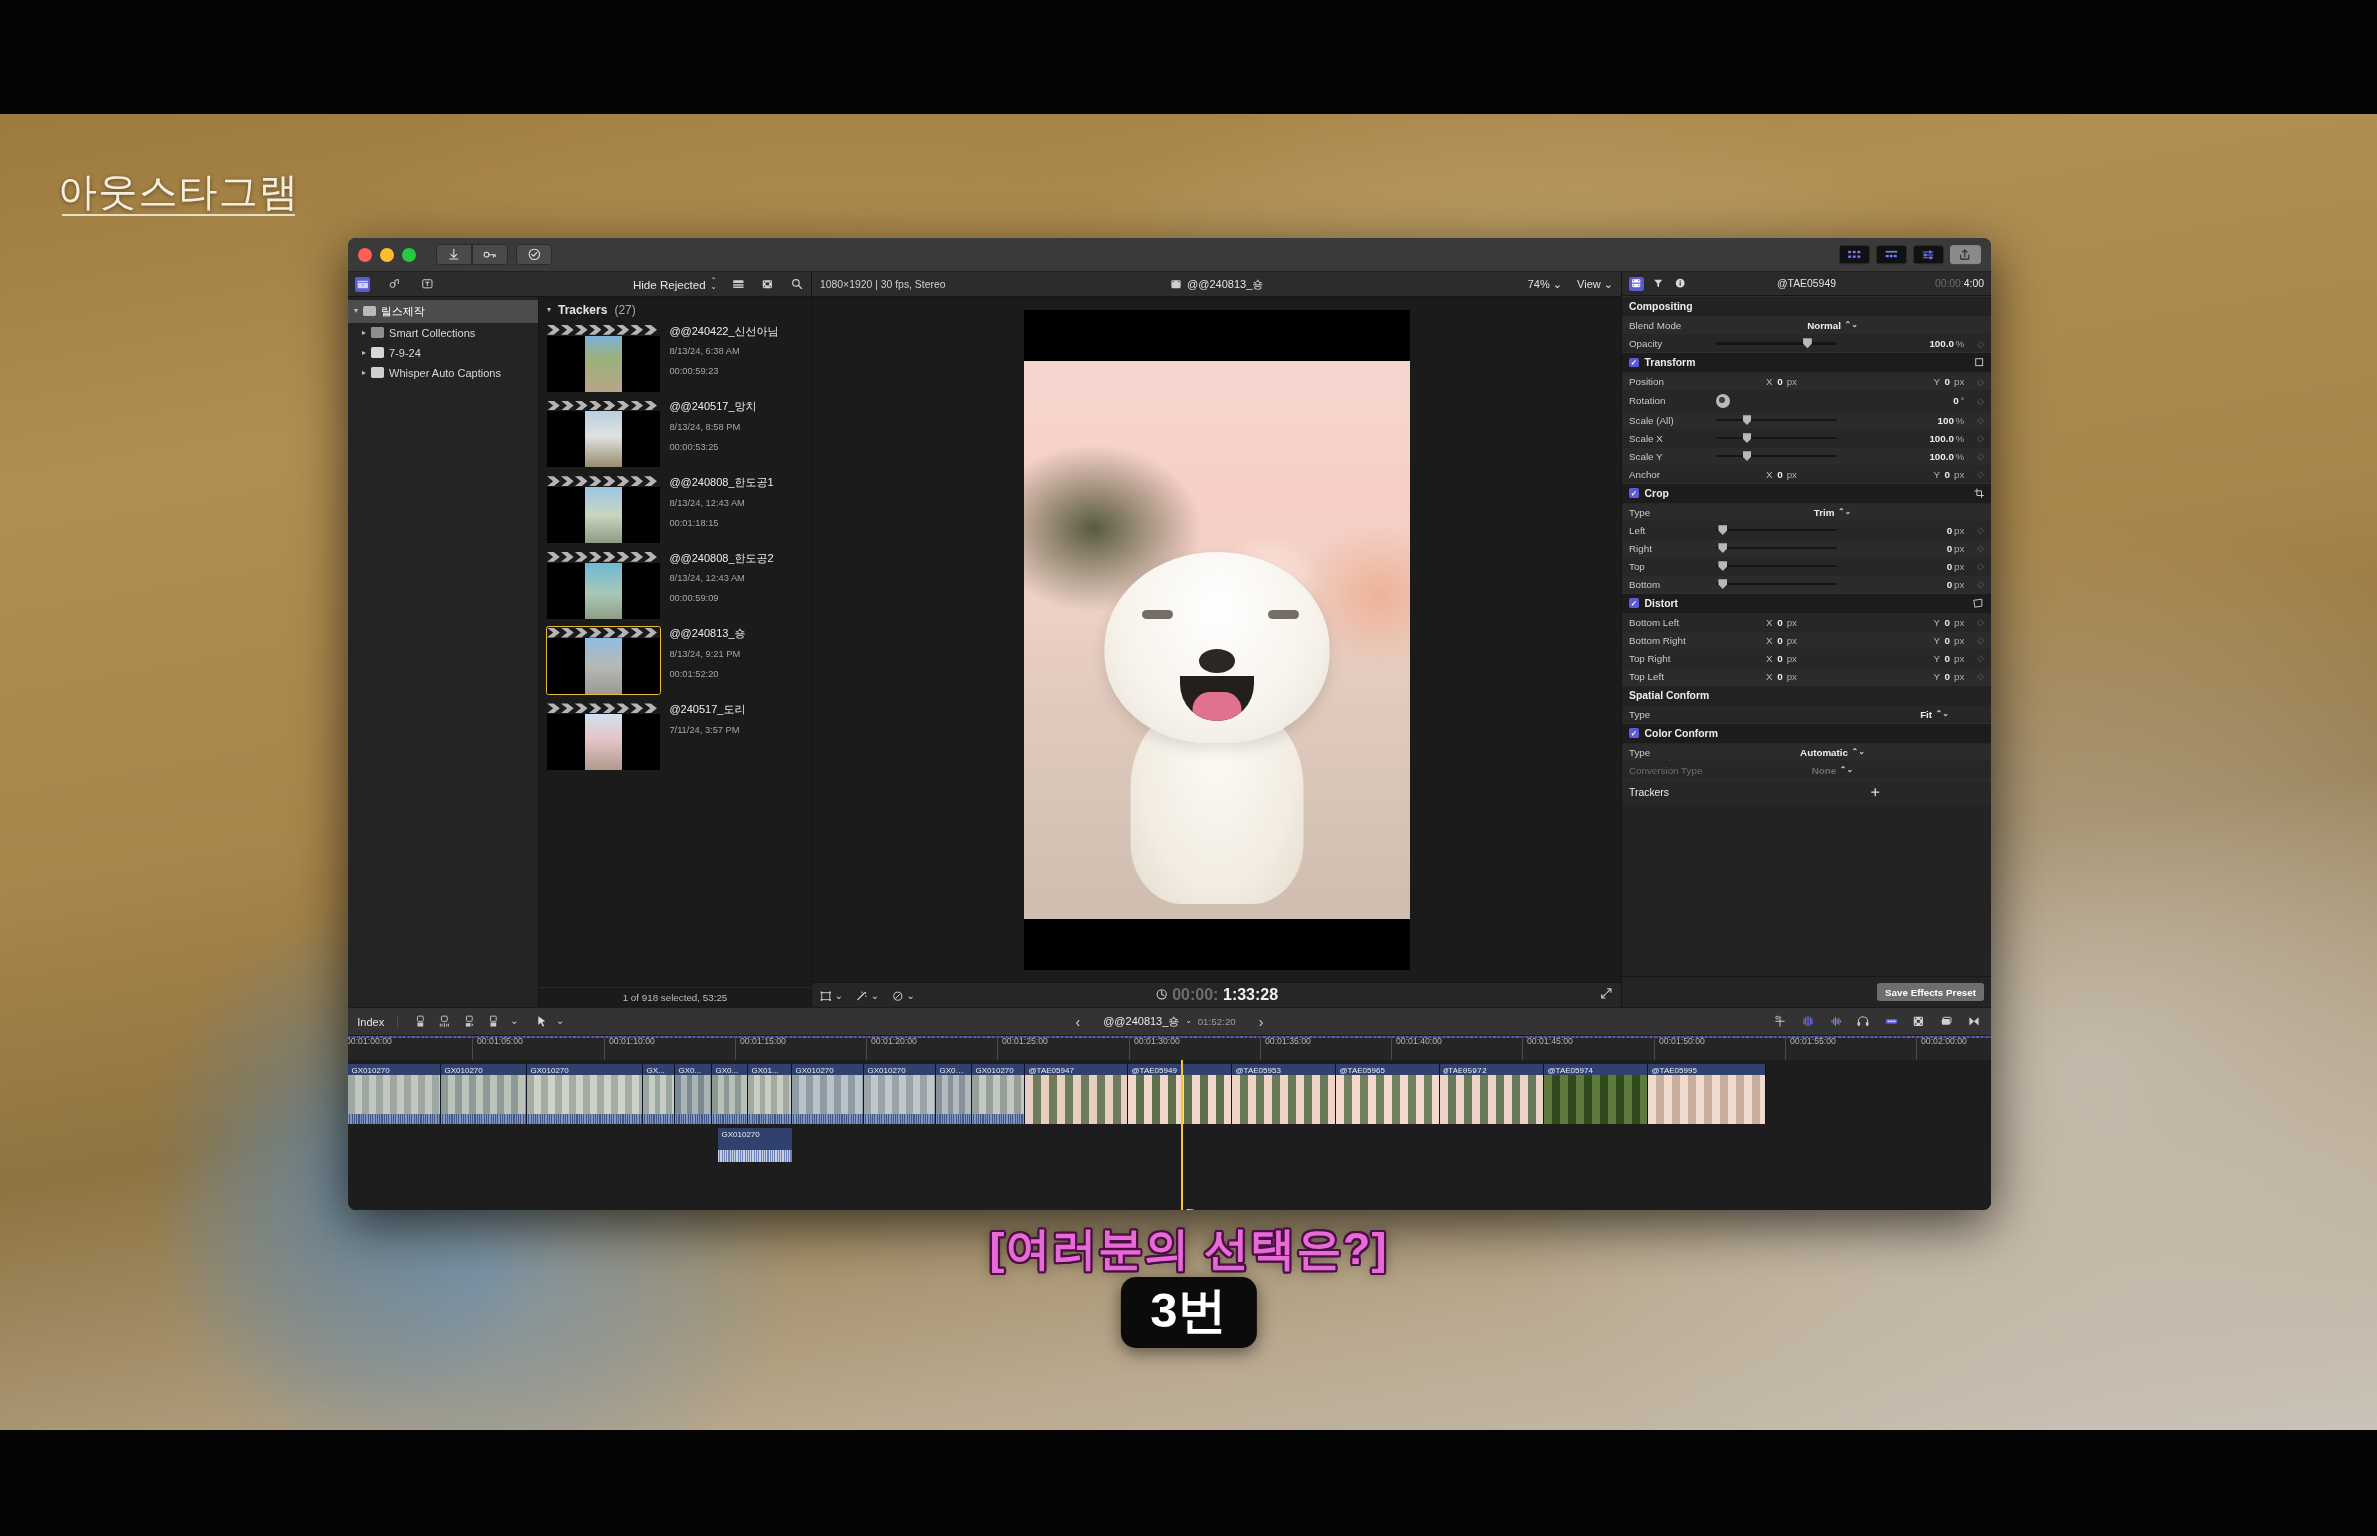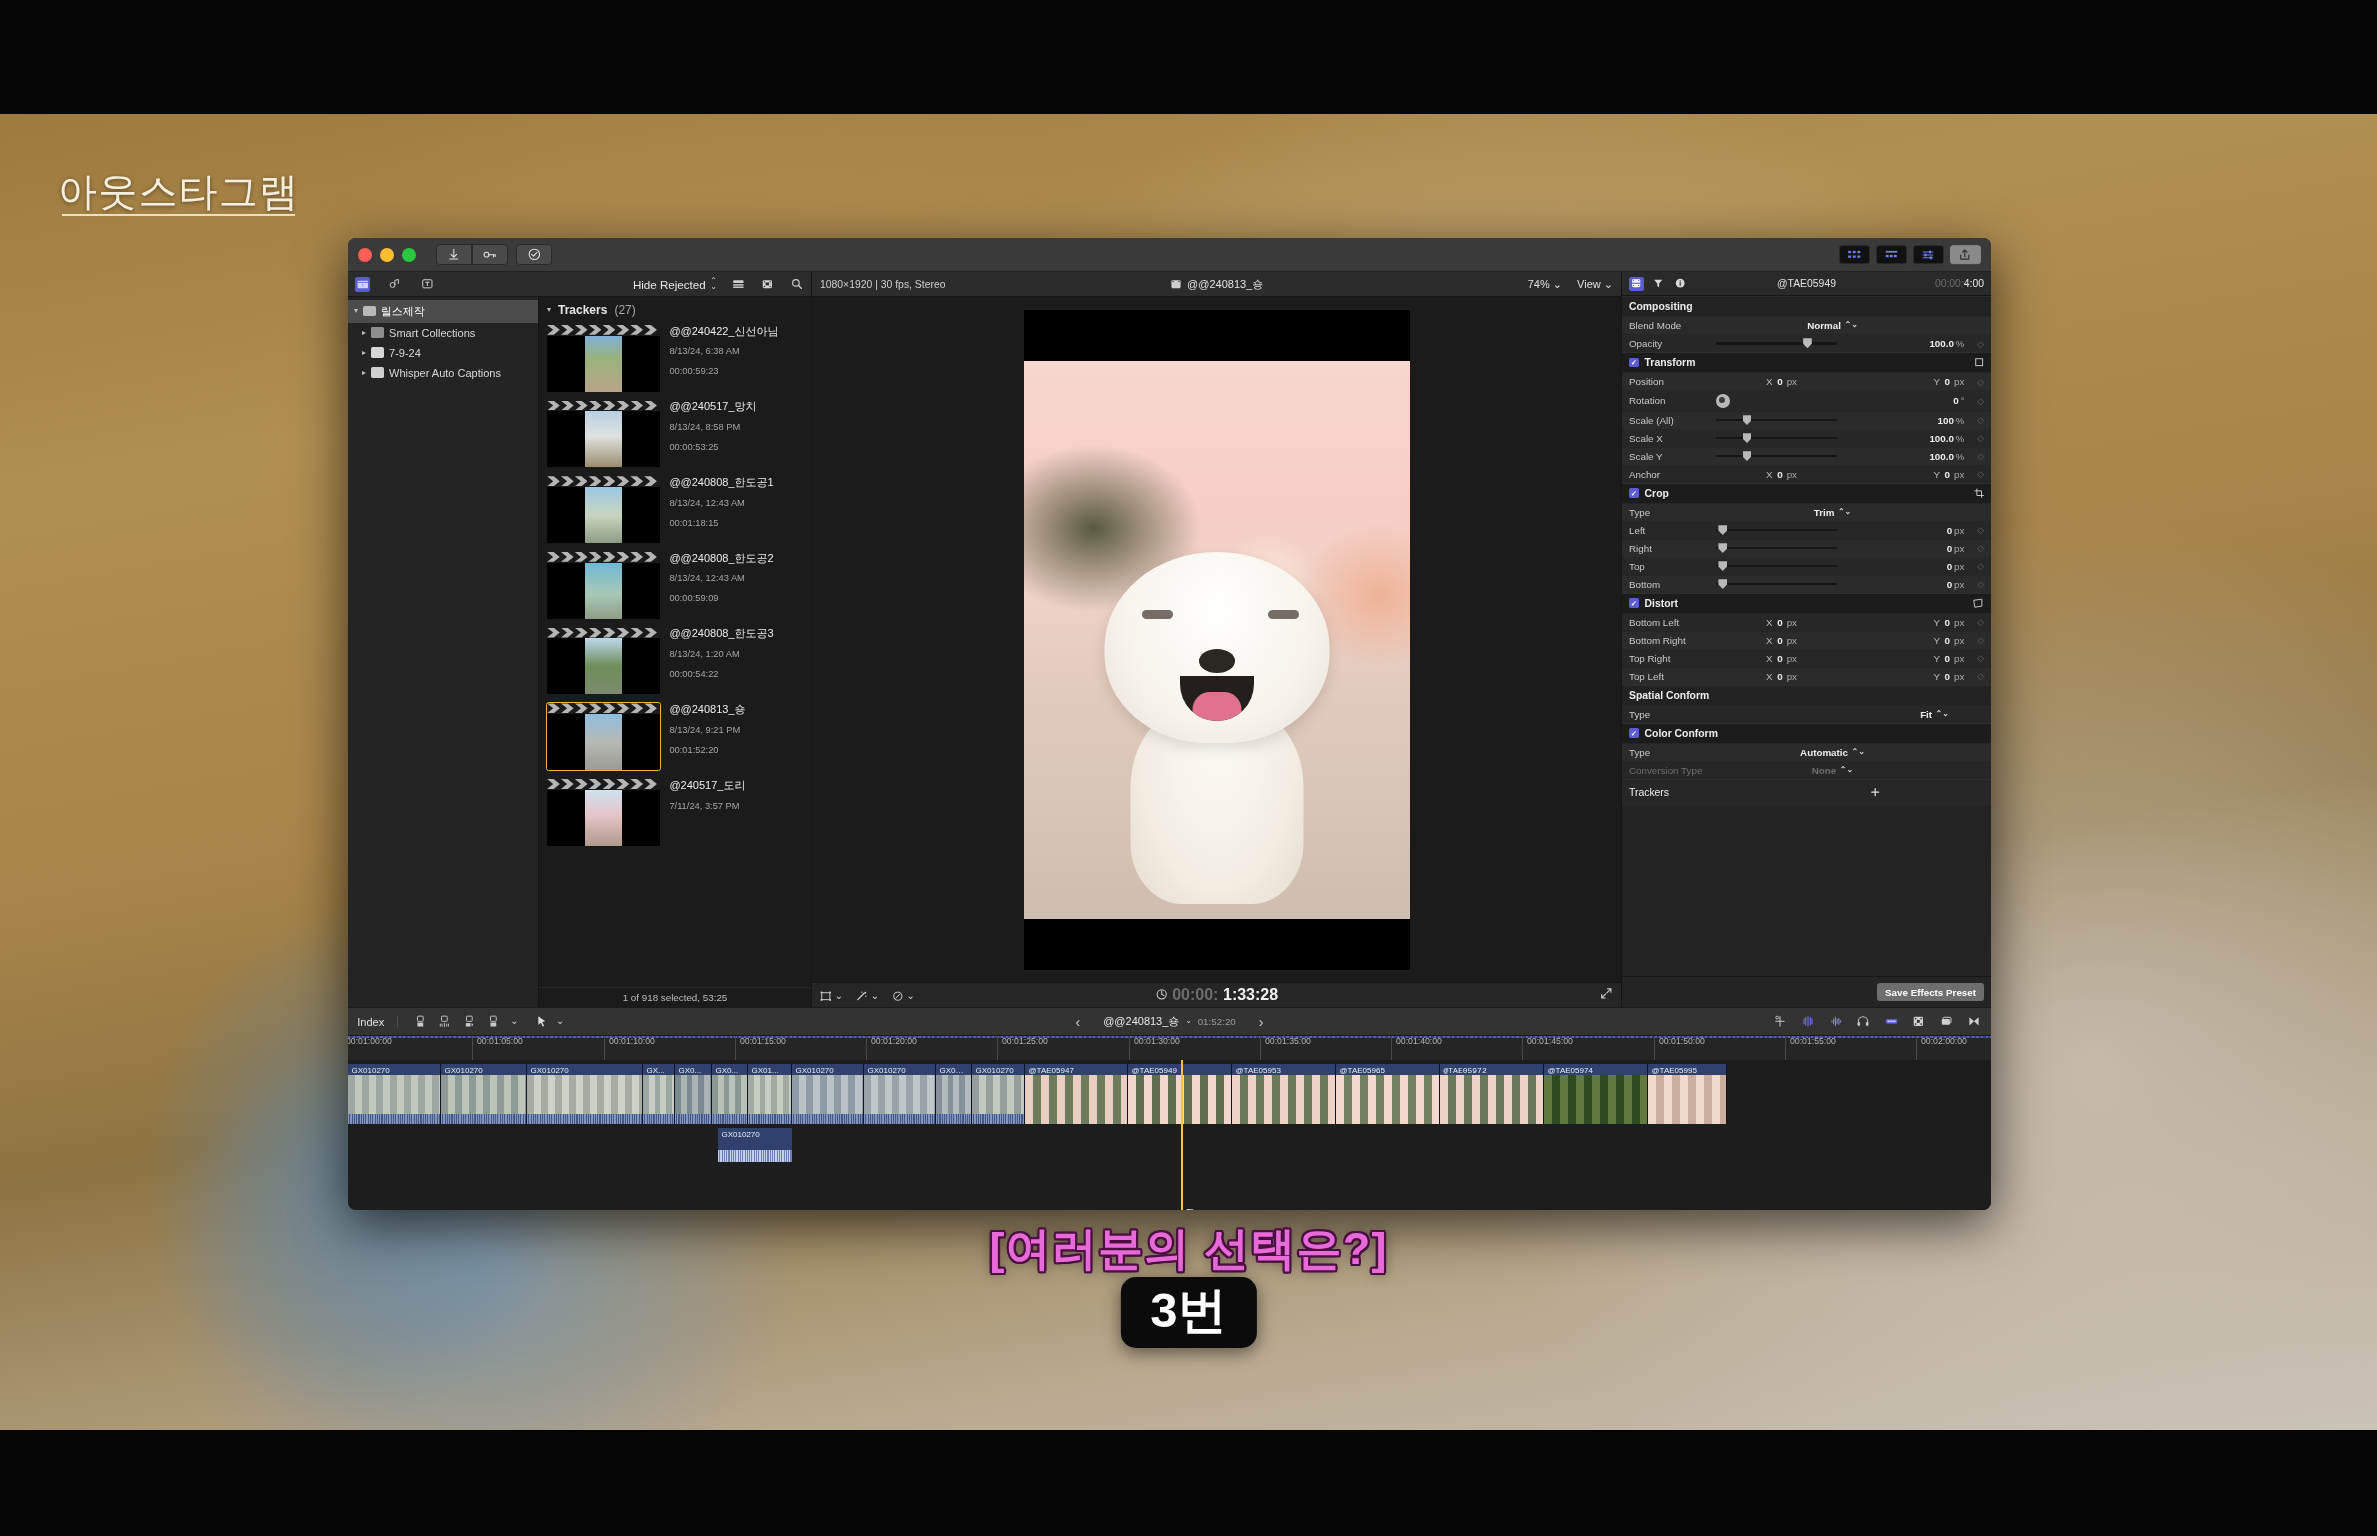--- a/index.html
+++ b/index.html
@@ -626,42 +626,20 @@
                       <div class="chev"></div>
                     </div>
                     <div class="proj-thumb">
                       <div class="inner" style="background: linear-gradient(rgb(111, 185, 214) 0%, rgb(168, 200, 182) 55%, rgb(142, 158, 134) 100%);"></div>
                     </div>
                   </div>
                   <div class="proj-meta">
                     <div class="proj-name">@@240808_한도공2</div>
                     <div class="proj-date">8/13/24, 12:43 AM</div>
                     <div class="proj-dur">00:00:59:09</div>
-                  </div>
-                </div>
-                <div class="proj">
-                  <div class="proj-thumbwrap">
-                    <div class="filmstrip">
-                      <div class="chev"></div>
-                      <div class="chev"></div>
-                      <div class="chev"></div>
-                      <div class="chev"></div>
-                      <div class="chev"></div>
-                      <div class="chev"></div>
-                      <div class="chev"></div>
-                      <div class="chev"></div>
-                    </div>
-                    <div class="proj-thumb">
-                      <div class="inner" style="background: linear-gradient(rgb(188, 215, 234) 0%, rgb(110, 143, 90) 50%, rgb(125, 138, 109) 100%);"></div>
-                    </div>
-                  </div>
-                  <div class="proj-meta">
-                    <div class="proj-name">@@240808_한도공3</div>
-                    <div class="proj-date">8/13/24, 1:20 AM</div>
-                    <div class="proj-dur">00:00:54:22</div>
                   </div>
                 </div>
                 <div class="proj selected">
                   <div class="proj-thumbwrap">
                     <div class="filmstrip">
                       <div class="chev"></div>
                       <div class="chev"></div>
                       <div class="chev"></div>
                       <div class="chev"></div>
                       <div class="chev"></div>
@@ -1306,21 +1284,21 @@
             <div class="cthumb" style="background: repeating-linear-gradient(90deg, rgb(242, 216, 205) 0px, rgb(242, 216, 205) 8px, rgb(114, 128, 95) 8px, rgb(114, 128, 95) 16px);"></div>
           </div>
           <div class="clip" style="width: 104px; font-family: Liberation Mono, monospace;">
             <div class="cname">@TAE05972</div>
             <div class="cthumb" style="background: repeating-linear-gradient(90deg, rgb(236, 210, 199) 0px, rgb(236, 210, 199) 8px, rgb(105, 120, 89) 8px, rgb(105, 120, 89) 16px);"></div>
           </div>
           <div class="clip" style="width: 104px;">
             <div class="cname">@TAE05974</div>
             <div class="cthumb" style="background: repeating-linear-gradient(90deg, rgb(95, 122, 60) 0px, rgb(95, 122, 60) 8px, rgb(47, 74, 30) 8px, rgb(47, 74, 30) 16px);"></div>
           </div>
-          <div class="clip" style="width: 79px;">
+          <div class="clip" style="width: 118px;">
             <div class="cname">@TAE05995</div>
             <div class="cthumb" style="background: repeating-linear-gradient(90deg, rgb(240, 217, 205) 0px, rgb(240, 217, 205) 8px, rgb(201, 174, 157) 8px, rgb(201, 174, 157) 16px);"></div>
           </div>
         </div>
       <div id="connected-clip" style="left: 370px; width: 74px;">
         <div class="cname">GX010270</div>
         <div class="cwave" style="background: repeating-linear-gradient(90deg, rgb(195, 208, 232) 0px, rgb(195, 208, 232) 1.2px, rgb(109, 130, 181) 1.2px, rgb(109, 130, 181) 2.3px);"></div>
       </div>
       <div id="playhead" style="left: 833px;"></div>
       <div id="cursor" style="left: 840px; top: 147px;"></div>

